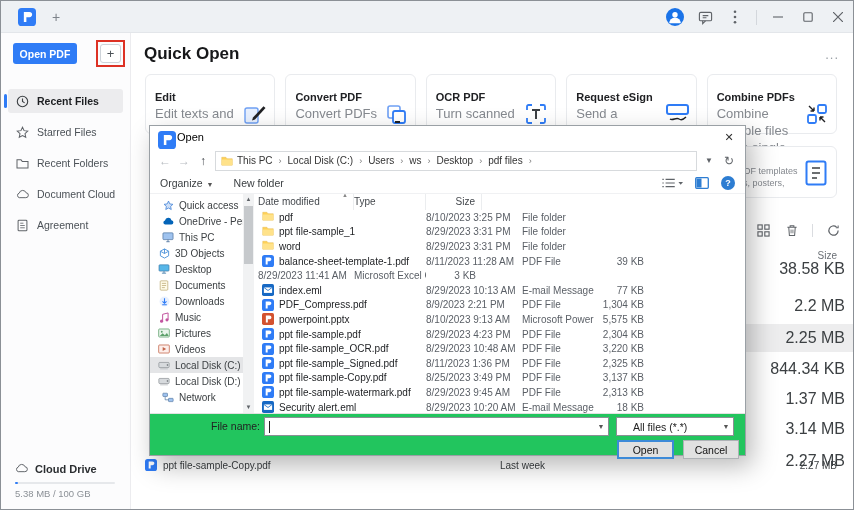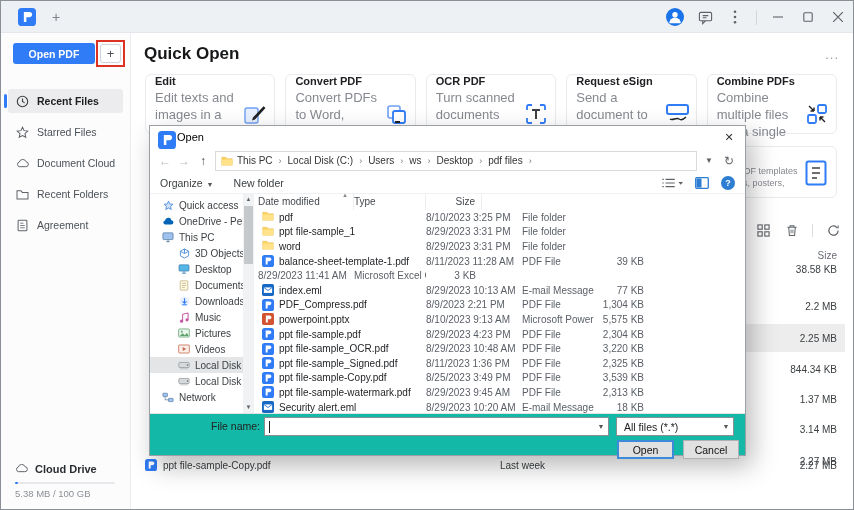--- a/index.html
+++ b/index.html
@@ -13,55 +13,55 @@
   
   #titlebar { position:absolute; top:0; left:0; right:0; height:32px; background:#eef1f4; border-bottom:1px solid #e3e6ea; }
   #app-tab { position:absolute; left:8px; top:3px; width:36px; height:26px; border-radius:6px 6px 0 0; display:flex; align-items:center; justify-content:center; }
   #new-tab-btn { position:absolute; left:46px; top:7px; width:18px; height:18px; color:#7d838a; font-size:14px; display:flex; align-items:center; justify-content:center; }
   #titlebar-right { position:absolute; right:6px; top:0; height:32px; display:flex; align-items:center; gap:12px; color:#5f6368; }
   .tb-divider { width:1px; height:15px; background:#d3d7dc; }
   .tb-btn { display:flex; align-items:center; justify-content:center; width:18px; height:18px; font-size:11px; color:#5f6368; }
 
   
   #sidebar { position:absolute; top:32px; left:0; bottom:0; width:130px; background:#fcfcfd; border-right:1px solid #ececef; }
-  #open-pdf-btn { position:absolute; left:12px; top:10px; width:82px; height:21px; background:#2f7cf6; color:#fff; border:none; border-radius:3px; font-size:10.5px; font-weight:bold; font-family:inherit; }
+  #open-pdf-btn { position:absolute; left:12px; top:10px; width:64px; height:21px; background:#2f7cf6; color:#fff; border:none; border-radius:3px; font-size:10.5px; font-weight:bold; font-family:inherit; }
   #add-file-btn { position:absolute; left:99px; top:11px; width:21px; height:19px; background:#fff; border:1px solid #ced3d9; border-radius:3px; font-size:13px; color:#4b5157; line-height:16px; text-align:center; }
   #annotation-box { position:absolute; left:95px; top:7px; width:29px; height:27px; border:2px solid #dd3124; pointer-events:none; }
   #sidebar-nav { position:absolute; left:0; right:0; top:56px; }
   .side-item { position:relative; height:24px; margin:0 7px 7px 7px; display:flex; align-items:center; gap:8px; padding-left:8px; border-radius:3px; color:#4b5157; }
   .side-item .icon { width:13px; height:13px; display:flex; align-items:center; justify-content:center; color:#5f6368; font-size:12px; }
   .side-item .label { font-size:10.5px; }
   .side-item.active { background:#ececee; color:#1c1e21; }
   .side-item.active .label { font-weight:bold; }
   .side-item.active::before { content:""; position:absolute; left:-4px; top:5px; width:3px; height:14px; background:#2f7cf6; border-radius:2px; }
   #cloud-drive { position:absolute; left:14px; top:430px; display:flex; align-items:flex-start; gap:7px; font-weight:bold; font-size:11px; color:#2b2e31; }
   #storage-bar { position:absolute; left:14px; top:449px; width:100px; height:2px; background:#e6e8eb; border-radius:1px; }
   #storage-bar > div { width:3px; height:2px; background:#2f7cf6; border-radius:1px; }
   #storage-text { position:absolute; left:14px; top:455px; font-size:9.5px; color:#8b9096; }
 
   
   #main { position:absolute; left:130px; top:32px; right:0; bottom:0; background:#fff; }
   #page-title { position:absolute; left:13px; top:11px; font-size:17px; font-weight:bold; color:#17181a; }
   #more-btn { position:absolute; right:14px; top:14px; color:#9aa0a6; font-size:13px; letter-spacing:1px; }
   #cards { position:absolute; left:14px; right:16px; top:41px; display:flex; gap:10px; }
-  .card { position:relative; flex:1; height:60px; border:1px solid #e9ebee; border-radius:6px; padding:0 9px; background:#fff; }
+  .card { position:relative; flex:1; height:60px; border:1px solid #e9ebee; border-radius:6px; padding:16px 9px; background:#fff; }
   .card-title { font-size:11px; font-weight:bold; color:#202124; margin-bottom:3px; }
   .card-desc { font-size:13px; line-height:1.3; color:#85898f; width:74%; }
   .card-icon { position:absolute; right:7px; bottom:7px; width:24px; height:24px; }
 
   
   #partial-card { position:absolute; left:598px; right:16px; top:113px; height:52px; border:1px solid #e9ebee; border-radius:6px; padding:6px 8px; background:#fff; }
   .pc-line0 { font-size:11px; font-weight:bold; color:#202124; }
   .pc-line { font-size:9px; color:#85898f; line-height:1.35; }
   #partial-card .card-icon { right:9px; bottom:11px; width:22px; height:26px; }
   #list-toolbar { position:absolute; right:12px; top:190px; display:flex; align-items:center; gap:13px; color:#5f6368; }
   #list-toolbar .t-icon { width:15px; height:15px; display:flex; align-items:center; justify-content:center; }
   #list-toolbar .t-divider { width:1px; height:13px; background:#dadce0; }
   #size-header { position:absolute; right:16px; top:217px; font-size:10px; color:#6a6f75; }
-  .msize-row { position:absolute; right:8px; width:110px; height:28px; display:flex; align-items:center; justify-content:flex-end; padding-right:8px; font-size:10px; color:#3c4043; }
+  .msize-row { position:absolute; right:0; width:110px; height:28px; display:flex; align-items:center; justify-content:flex-end; padding-right:8px; font-size:16px; color:#3c4043; }
   .msize-row.hl { background:#ededee; }
   #bottom-row { position:absolute; left:14px; right:16px; top:424px; height:16px; display:grid; grid-template-columns:355px 1fr auto; align-items:center; font-size:10px; color:#3c4043; }
   #bottom-row .name { display:flex; align-items:center; gap:6px; }
 
   
   #dialog { position:absolute; left:148px; top:124px; width:597px; height:331px; background:#fff; border:1px solid #9aa0a5; box-shadow:6px 10px 24px rgba(0,0,0,.28); z-index:10; }
   #dlg-titlebar { position:absolute; left:0; right:0; top:0; height:22px; display:flex; align-items:center; }
   #dlg-title-icon { margin-left:8px; width:13px; height:13px; }
   #dlg-title { margin-left:6px; font-size:11px; color:#000; }
   #dlg-close { position:absolute; right:0; top:0; width:32px; height:22px; display:flex; align-items:center; justify-content:center; font-size:11px; color:#333; }
@@ -81,47 +81,47 @@
   #dlg-toolbar .right { margin-left:auto; display:flex; align-items:center; gap:12px; }
   .org-caret { font-size:7px; color:#555; margin-left:4px; }
   #help-btn { width:14px; height:14px; border-radius:50%; background:#2d7dd2; color:#fff; font-size:9px; font-weight:bold; display:flex; align-items:center; justify-content:center; }
   #dlg-body { position:absolute; left:0; right:0; top:68px; bottom:42px; display:flex; }
   
   #tree-panel { position:relative; width:104px; height:100%; overflow:hidden; }
   #tree { position:absolute; left:0; top:3px; right:11px; }
   .tree-item { height:16px; display:flex; align-items:center; gap:5px; font-size:10px; color:#3c4043; white-space:nowrap; overflow:hidden; }
   .tree-item .ticon { width:12px; height:12px; flex:0 0 12px; display:flex; align-items:center; justify-content:center; font-size:10px; }
   .tree-item.lvl0 { padding-left:12px; }
-  .tree-item.lvl1 { padding-left:28px; }
+  .tree-item.lvl1 { padding-left:8px; }
   .tree-item.selected { background:#e4e5e7; }
   #tree-scrollbar { position:absolute; right:0; top:0; bottom:0; width:11px; background:#f1f2f3; }
   #tree-scrollbar .arrow { position:absolute; left:0; width:11px; height:11px; font-size:6px; color:#5f6368; text-align:center; line-height:11px; }
   #tree-scrollbar .thumb { position:absolute; left:1px; top:12px; width:9px; height:58px; background:#c6c9cc; }
   
   #list-panel { position:relative; flex:1; height:100%; overflow:hidden; padding-left:4px; }
   #list-header { position:relative; display:flex; height:16px; align-items:center; font-size:10px; color:#44484d; }
   .col-name { width:168px; padding-left:20px; }
   .col-date { width:96px; }
   .col-type { width:72px; }
   .col-size { width:56px; text-align:right; padding-right:6px; }
   #list-header > div { border-right:1px solid #ebedef; height:16px; line-height:16px; }
   #sort-arrow { position:absolute; left:84px; top:-2px; font-size:6px; color:#888; }
   .file-row { display:flex; height:14.6px; align-items:center; font-size:10px; }
   .file-row .col-name { display:flex; align-items:center; gap:5px; padding-left:4px; color:#1d1f22; white-space:nowrap; overflow:hidden; }
   .file-row .ficon { width:12px; height:12px; flex:0 0 12px; }
   .file-row .col-date, .file-row .col-type, .file-row .col-size { color:#5a5f66; white-space:nowrap; overflow:hidden; }
   
-  #dlg-footer { position:absolute; left:0; right:0; bottom:0; height:42px; background:#14b8a6; border-top:1px solid #e2e2e2; }
+  #dlg-footer { position:absolute; left:0; right:0; bottom:0; height:42px; background:#22c55e; border-top:1px solid #e2e2e2; }
   #fn-label { position:absolute; left:60px; top:6px; width:50px; text-align:right; font-size:10.5px; color:#222; }
   #fn-input { position:absolute; left:114px; top:3px; width:345px; height:19px; border:1px solid #8a8f94; background:#fff; display:flex; align-items:center; }
   #fn-input input { border:none; outline:none; flex:1; height:100%; padding:0 4px; font-size:10.5px; font-family:inherit; }
   #fn-input .caret { width:1px; height:12px; background:#222; margin-left:4px; }
   #fn-input .combo-arrow, #ft-select .combo-arrow { width:14px; text-align:center; font-size:7px; color:#555; }
   #ft-select { position:absolute; left:466px; top:3px; width:118px; height:19px; border:1px solid #8a8f94; background:#fff; display:flex; align-items:center; font-size:10.5px; color:#222; }
-  #ft-select .val { flex:1; padding-left:7px; }
+  #ft-select .val { flex:1; padding-left:16px; }
   #open-btn { position:absolute; left:467px; top:26px; width:57px; height:19px; background:#e1e1e1; border:2px solid #3d8ad8; font-size:10.5px; font-family:inherit; color:#111; }
   #cancel-btn { position:absolute; left:533px; top:26px; width:56px; height:19px; background:#e1e1e1; border:1px solid #aeb2b6; font-size:10.5px; font-family:inherit; color:#111; }
   svg { display:block; }
 </style>
 </head>
 <body>
 
 <div id="window">
 
   <div id="titlebar">
@@ -192,33 +192,33 @@
         <div class="side-item">
           <span class="icon">
             <svg width="13" height="13" viewBox="0 0 14 14" fill="none" stroke="#5f6368" stroke-width="1.1">
               <path d="M7 1.4l1.7 3.6 3.9.5-2.9 2.7.8 3.9L7 10.2l-3.5 1.9.8-3.9L1.4 5.5l3.9-.5z"></path>
             </svg>
           </span>
           <span class="label">Starred Files</span>
         </div>
         <div class="side-item">
           <span class="icon">
+            <svg width="13" height="11" viewBox="0 0 14 12" fill="none" stroke="#5f6368" stroke-width="1.1">
+              <path d="M1 2h4.4l1.4 1.8H13V11H1z"></path>
+            </svg>
+          </span>
+          <span class="label">Recent Folders</span>
+        </div>
+        <div class="side-item">
+          <span class="icon">
             <svg width="13" height="10" viewBox="0 0 16 11" fill="none" stroke="#5f6368" stroke-width="1.2">
               <path d="M4 10h8a3 3 0 0 0 .4-6A4.4 4.4 0 0 0 4 4.4 2.9 2.9 0 0 0 4 10z"></path>
             </svg>
           </span>
           <span class="label">Document Cloud</span>
-        </div>
-        <div class="side-item">
-          <span class="icon">
-            <svg width="13" height="11" viewBox="0 0 14 12" fill="none" stroke="#5f6368" stroke-width="1.1">
-              <path d="M1 2h4.4l1.4 1.8H13V11H1z"></path>
-            </svg>
-          </span>
-          <span class="label">Recent Folders</span>
         </div>
         <div class="side-item">
           <span class="icon">
             <svg width="11" height="13" viewBox="0 0 12 14" fill="none" stroke="#5f6368" stroke-width="1.1">
               <rect x="1.2" y="1.2" width="9.6" height="11.6" rx="1"></rect>
               <path d="M3.5 4.5h3.5M3.5 7h5M3.5 9.5h5" stroke-width="0.9"></path>
             </svg>
           </span>
           <span class="label">Agreement</span>
         </div>
@@ -729,21 +729,21 @@
                 <span class="ficon">
                   <svg width="12" height="12" viewBox="0 0 14 14">
                     <rect width="14" height="14" rx="3" fill="#2f7cf6"></rect>
                     <path d="M4.3 3h4.2c1.6 0 2.4.9 2.4 2.1S10.1 7.2 8.5 7.2H6.6V11H4.3z" fill="#fff"></path>
                   </svg>
                 </span>
                 <span>ppt file-sample-Copy.pdf</span>
               </div>
               <div class="col-date">8/25/2023 3:49 PM</div>
               <div class="col-type">PDF File</div>
-              <div class="col-size">3,539 KB</div>
+              <div class="col-size">3,137 KB</div>
             </div>
             <div class="file-row">
               <div class="col-name">
                 <span class="ficon">
                   <svg width="12" height="12" viewBox="0 0 14 14">
                     <rect width="14" height="14" rx="3" fill="#2f7cf6"></rect>
                     <path d="M4.3 3h4.2c1.6 0 2.4.9 2.4 2.1S10.1 7.2 8.5 7.2H6.6V11H4.3z" fill="#fff"></path>
                   </svg>
                 </span>
                 <span>ppt file-sample-watermark.pdf</span>

